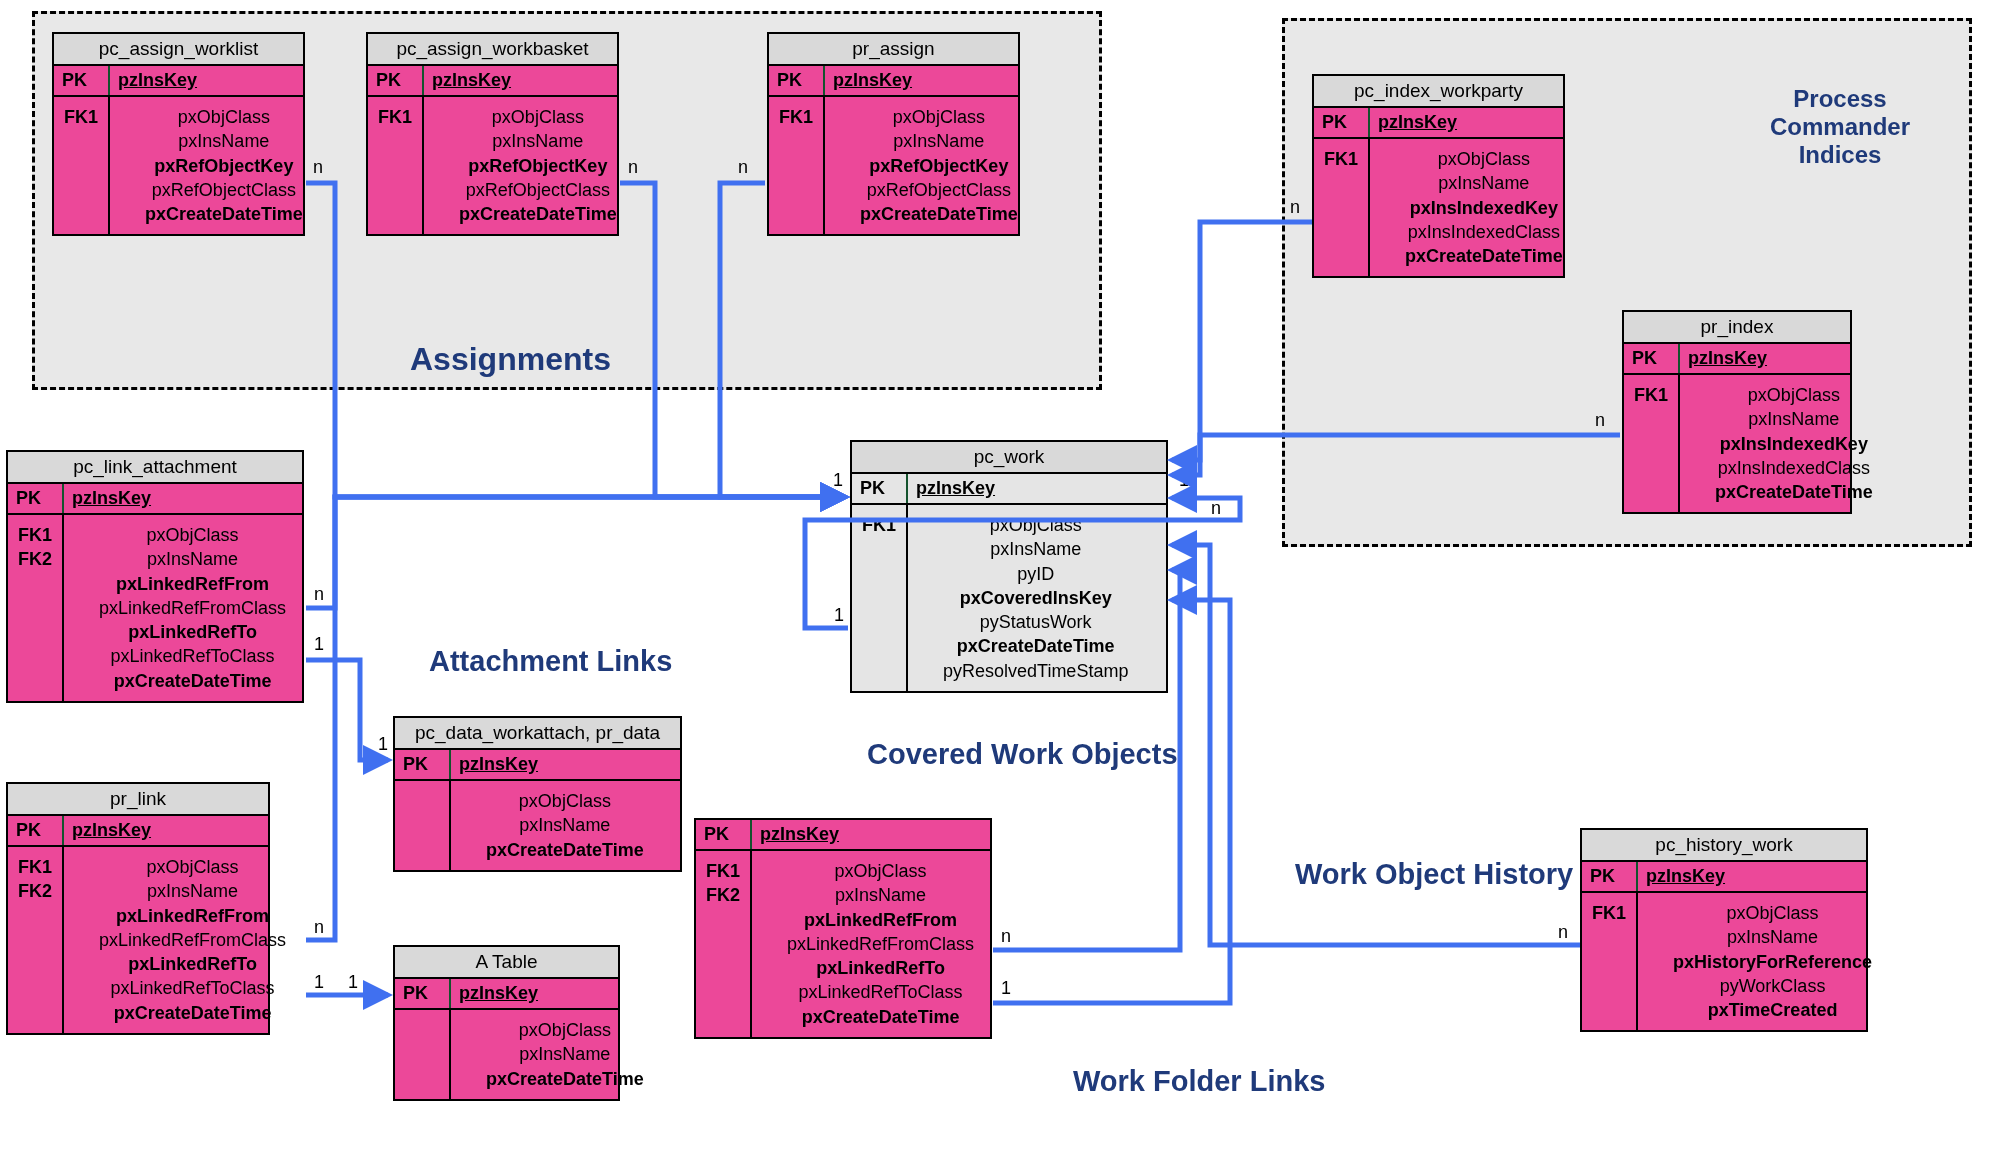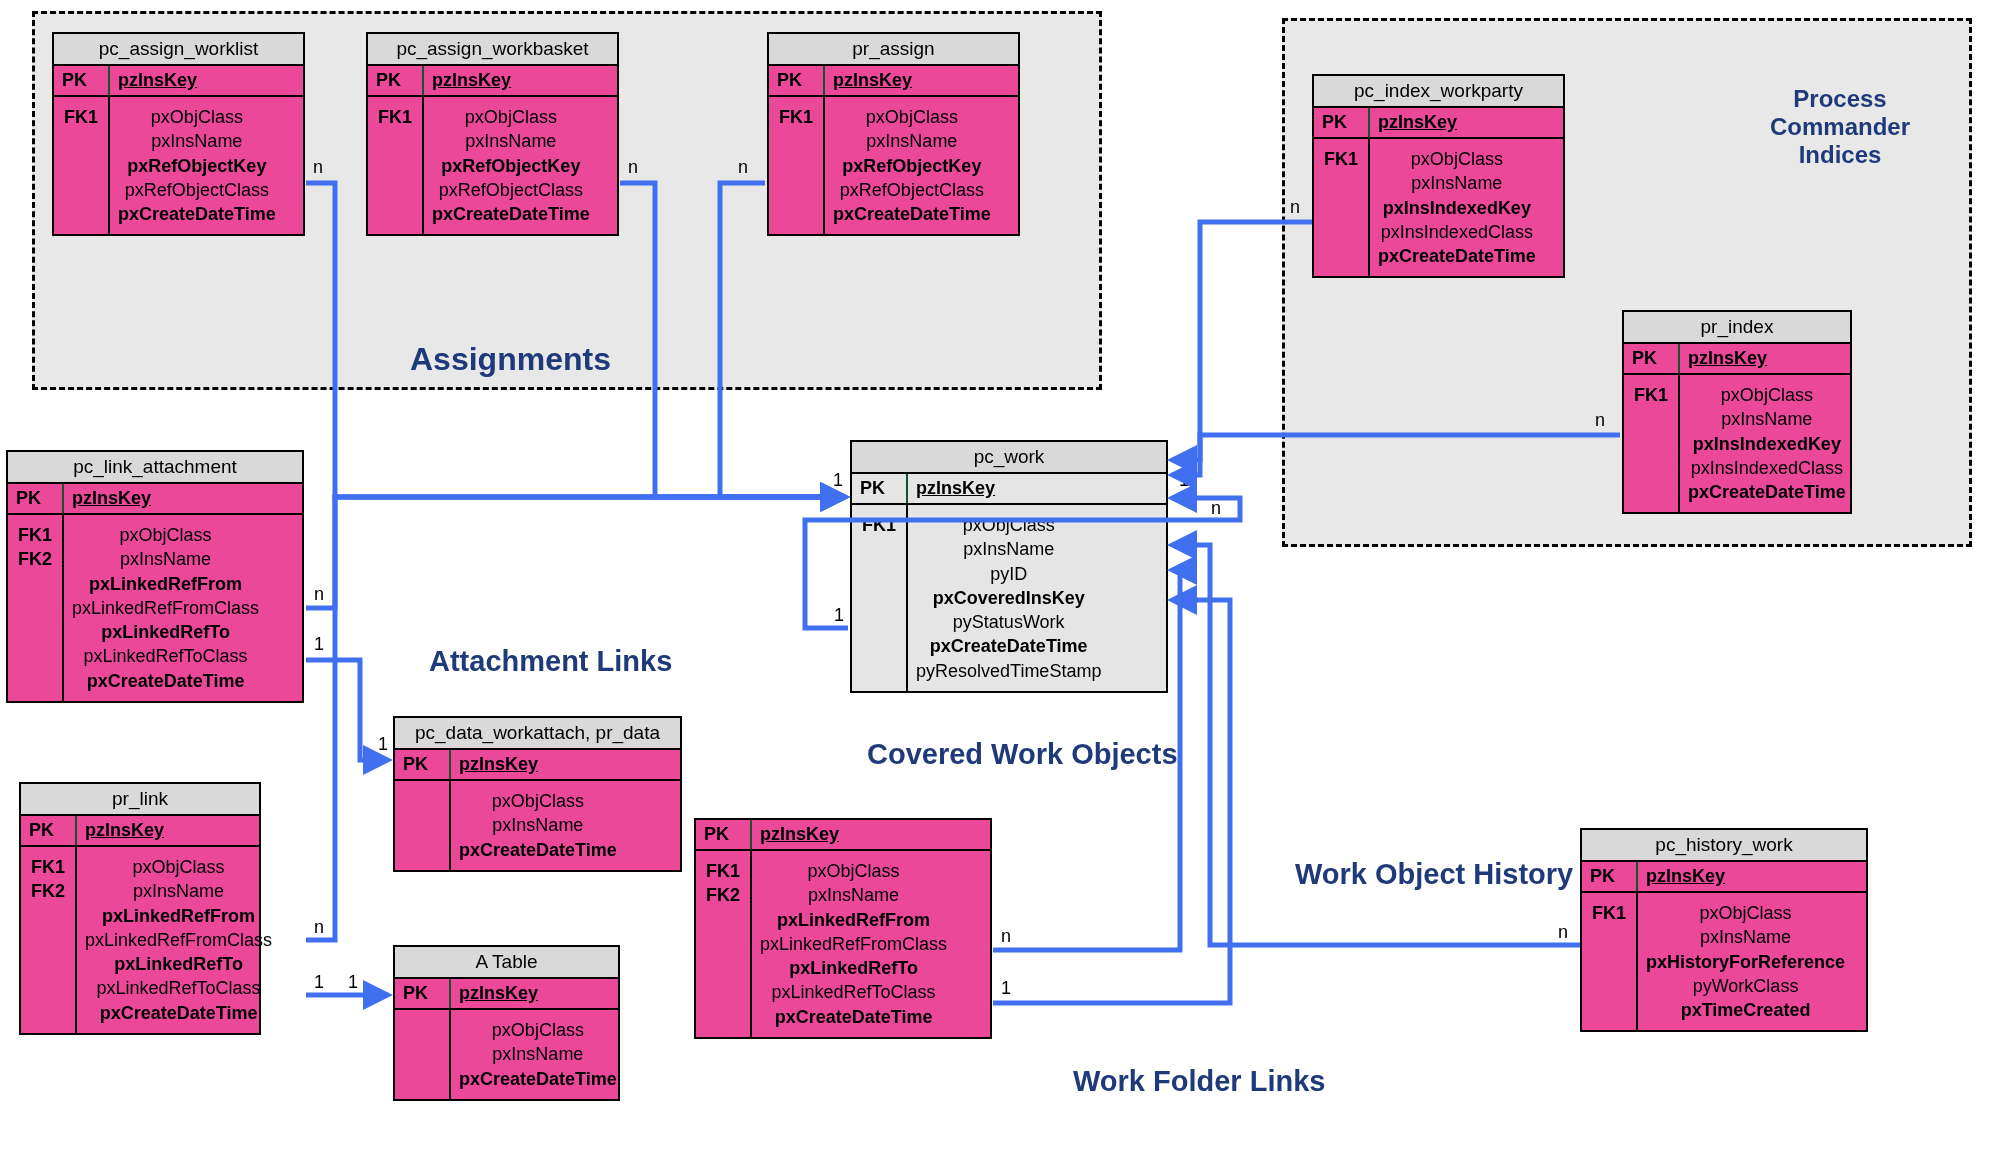--- a/index.html
+++ b/index.html
@@ -63,20 +63,21 @@
     padding: 8px;
     border-right: 2px solid #000;
     flex-shrink: 0;
     line-height: 1.35;
     font-weight: bold;
   }
   .field-valcol {
     padding: 8px;
     line-height: 1.35;
     white-space: pre-line;
+    margin-left: 27px;
   }
   .label {
     position: absolute;
     font-weight: bold;
     color: #1f3a7a;
     font-size: 29px;
   }
   .card {
     position: absolute;
     font-size: 18px;
@@ -209,21 +210,21 @@
     </div>
     <div class="field-rows">
       <div class="field-keycol">
 
 
 FK1</div>
       <div class="field-valcol">pxObjClass<br>pxInsName<br>pyID<br><b>pxCoveredInsKey</b><br>pyStatusWork<br><b>pxCreateDateTime</b><br>pyResolvedTimeStamp</div>
     </div>
   </div>
 
-  <div class="entity" style="left:19px; top:782px; width:242px;">
+  <div class="entity" style="left:6px; top:782px; width:264px;">
     <div class="entity-header">pr_link</div>
     <div class="pk-row">
       <div class="pk-col">PK</div>
       <div class="pk-val">pzInsKey</div>
     </div>
     <div class="field-rows">
       <div class="field-keycol">
 
 FK1
 

